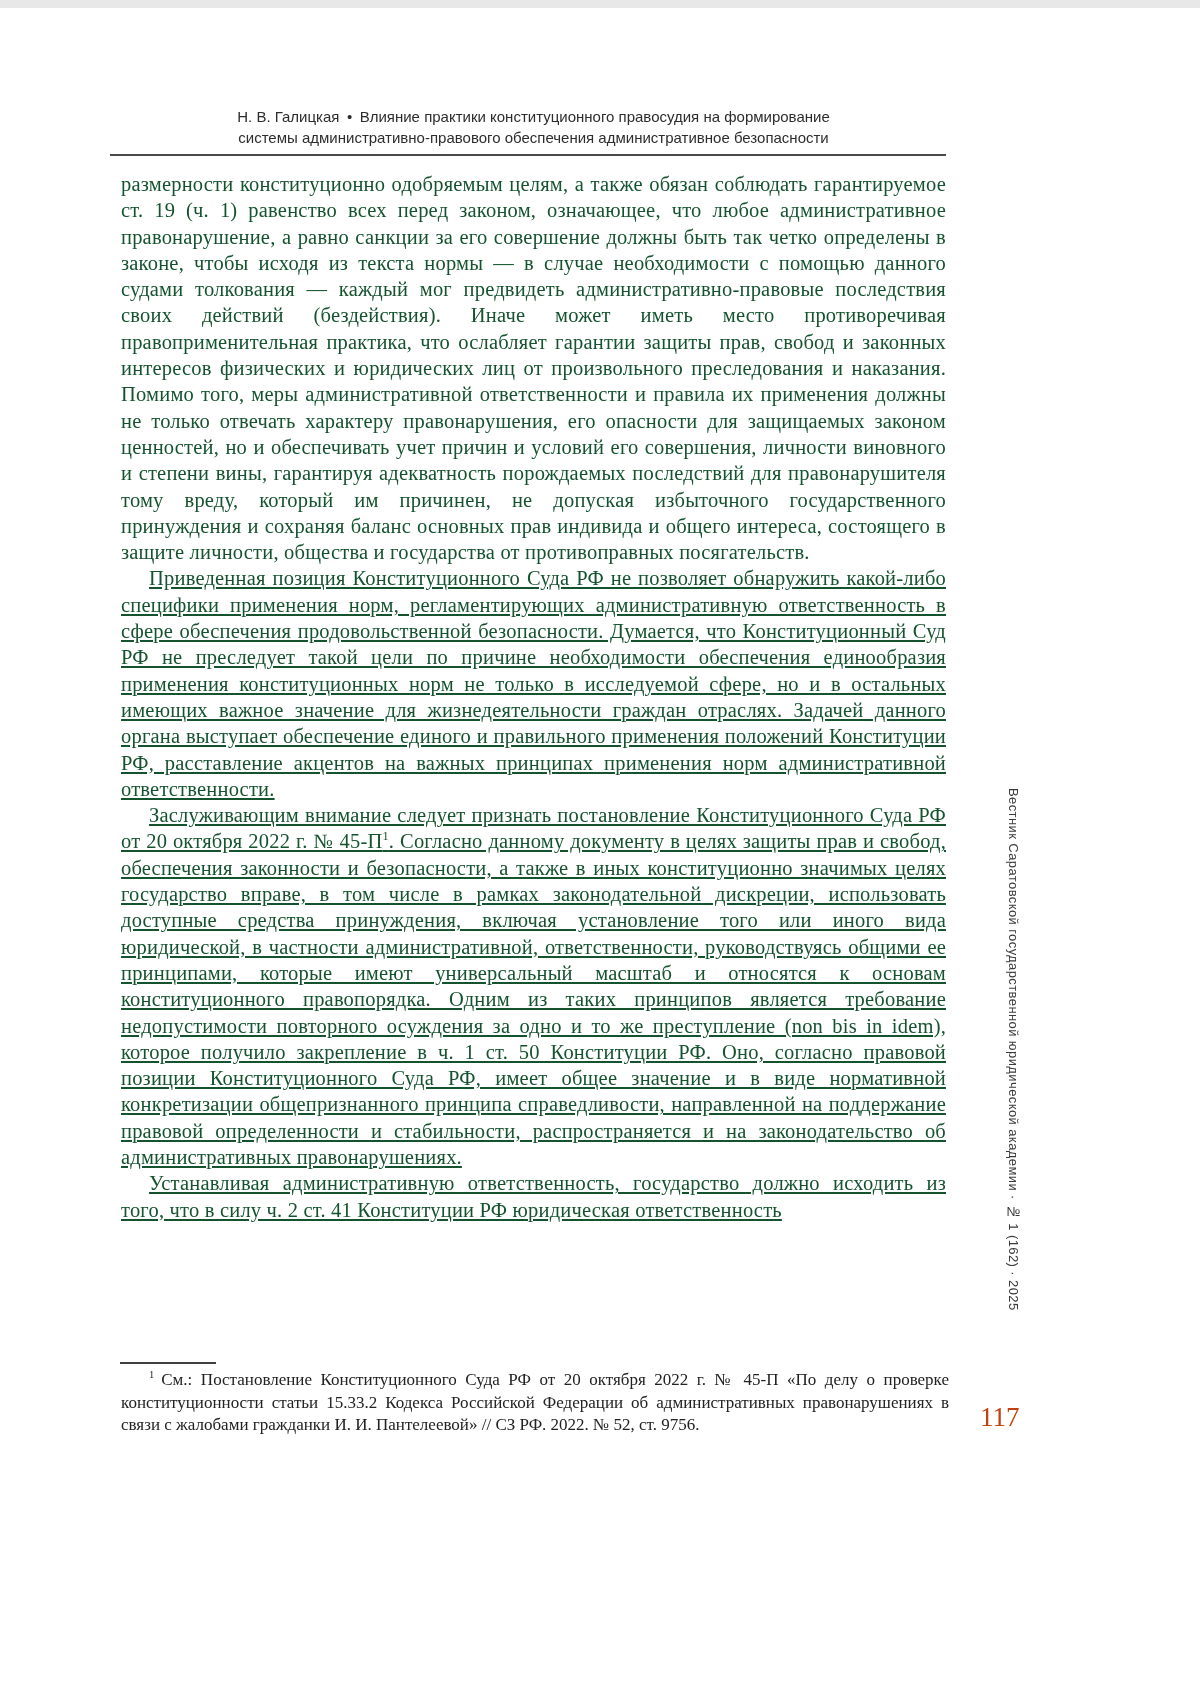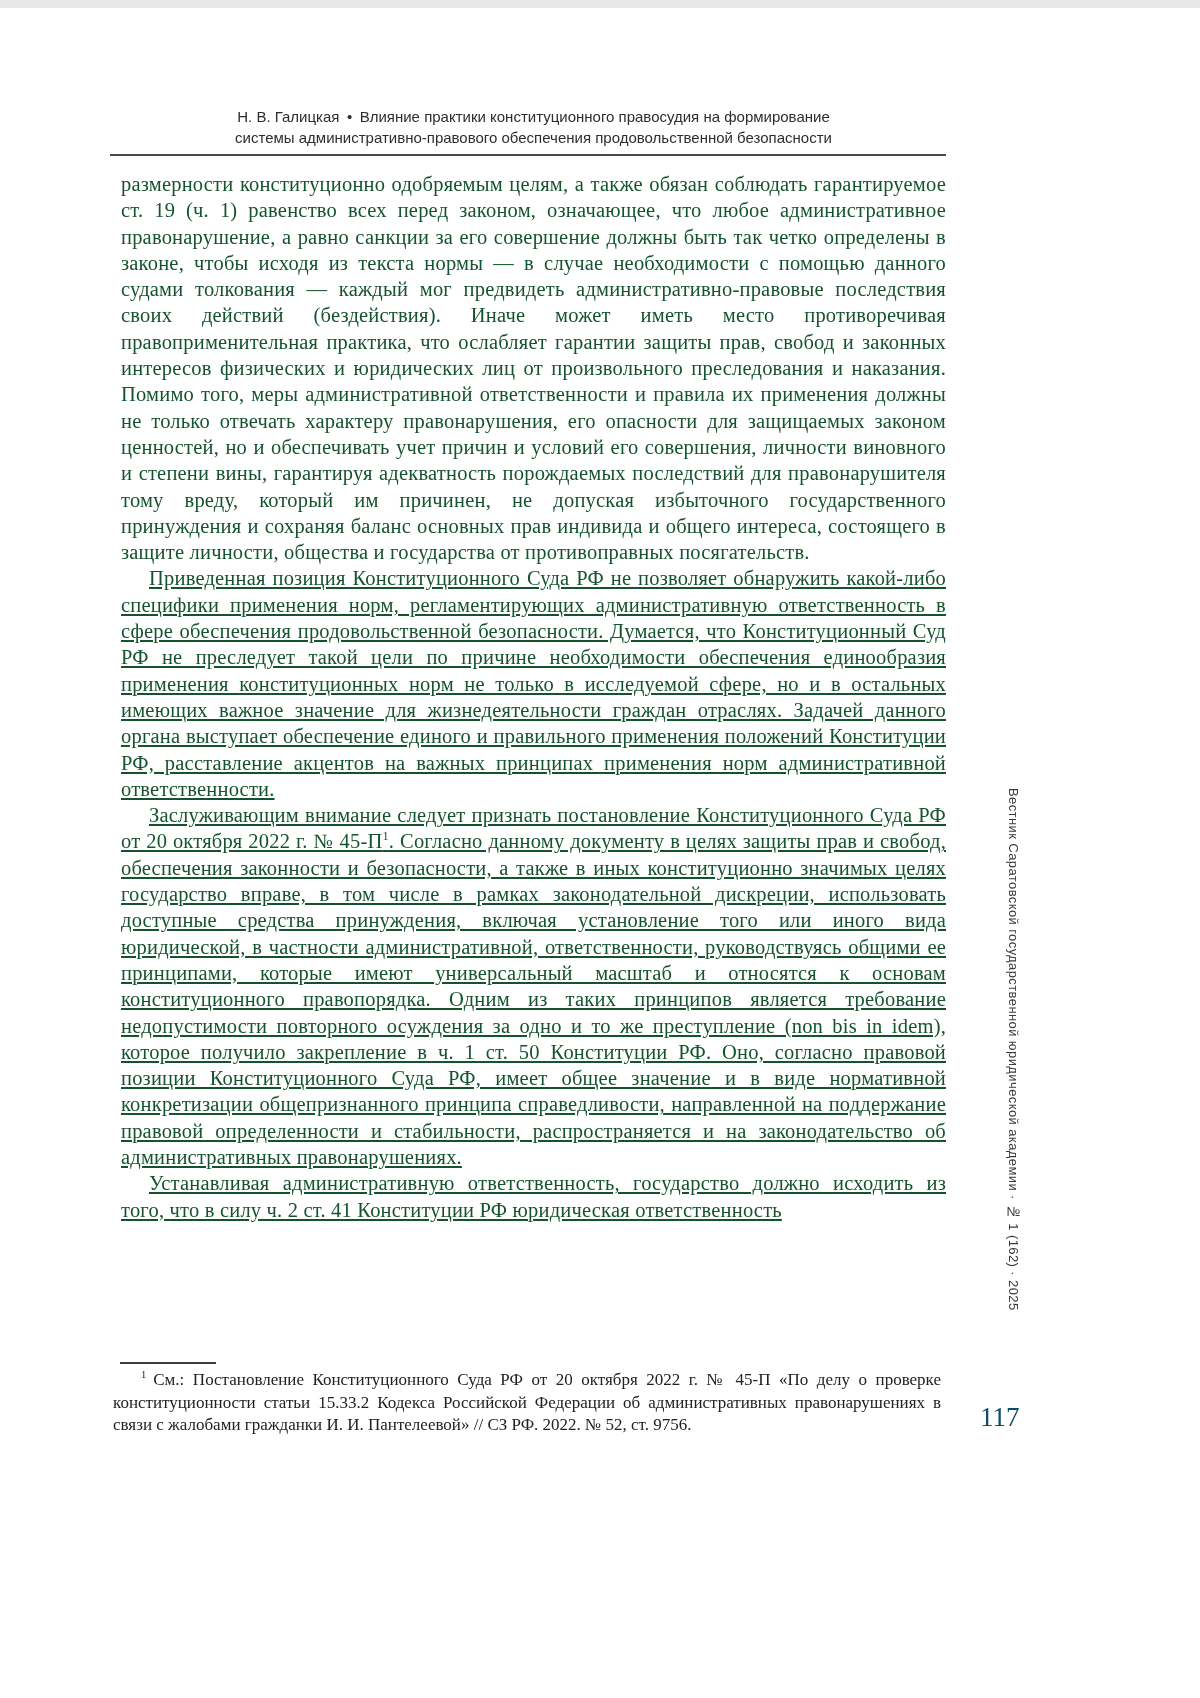--- a/index.html
+++ b/index.html
@@ -54,21 +54,21 @@
   .footnote-rule {
     position: absolute;
     left: 120px;
     top: 1354px;
     width: 96px;
     height: 2px;
     background: #3f3f3f;
   }
   .footnote {
     position: absolute;
-    left: 113px;
+    left: 121px;
     top: 1361px;
     width: 828px;
     font-family: "Liberation Serif", serif;
     font-size: 17px;
     line-height: 22.5px;
     color: #222222;
     text-align: justify;
     text-indent: 28px;
   }
   .footnote p { margin: 0; }
@@ -77,42 +77,42 @@
     line-height: 0;
     vertical-align: super;
     margin-right: 7px;
   }
   .page-number {
     position: absolute;
     left: 980px;
     top: 1394px;
     font-family: "Liberation Serif", serif;
     font-size: 27px;
-    color: #0c4a6e;
+    color: #c2410c;
   }
   .spine-text {
     position: absolute;
     left: 1006px;
     top: 780px;
     writing-mode: vertical-rl;
     font-family: "Liberation Sans", sans-serif;
     font-size: 13px;
     letter-spacing: 0.4px;
     color: #3a3a3a;
     white-space: nowrap;
   }
 </style>
 </head>
 <body>
 
 <div class="page">
 
   <div class="running-header">
     <div>Н. В. Галицкая • Влияние практики конституционного правосудия на формирование</div>
-    <div>системы административно-правового обеспечения продовольственной безопасности</div>
+    <div>системы административно-правового обеспечения административное безопасности</div>
   </div>
 
   <div class="header-rule"></div>
 
   <div class="article-body">
     <p>размерности конституционно одобряемым целям, а также обязан соблюдать гарантируемое ст. 19 (ч. 1) равенство всех перед законом, означающее, что любое административное правонарушение, а равно санкции за его совершение должны быть так четко определены в законе, чтобы исходя из текста нормы — в случае необходимости с помощью данного судами толкования — каждый мог предвидеть административно-правовые последствия своих действий (бездействия). Иначе может иметь место противоречивая правоприменительная практика, что ослабляет гарантии защиты прав, свобод и законных интересов физических и юридических лиц от произвольного преследования и наказания. Помимо того, меры административной ответственности и правила их применения должны не только отвечать характеру правонарушения, его опасности для защищаемых законом ценностей, но и обеспечивать учет причин и условий его совершения, личности виновного и степени вины, гарантируя адекватность порождаемых последствий для правонарушителя тому вреду, который им причинен, не допуская избыточного государственного принуждения и сохраняя баланс основных прав индивида и общего интереса, состоящего в защите личности, общества и государства от противоправных посягательств.</p>
     <p class="indented">Приведенная позиция Конституционного Суда РФ не позволяет обнаружить какой-либо специфики применения норм, регламентирующих административную ответственность в сфере обеспечения продовольственной безопасности. Думается, что Конституционный Суд РФ не преследует такой цели по причине необходимости обеспечения единообразия применения конституционных норм не только в исследуемой сфере, но и в остальных имеющих важное значение для жизнедеятельности граждан отраслях. Задачей данного органа выступает обеспечение единого и правильного применения положений Конституции РФ, расставление акцентов на важных принципах применения норм административной ответственности.</p>
     <p class="indented"><span>Заслуживающим внимание следует признать постановление Конституционного Суда РФ от 20 октября 2022 г. № 45-П</span><sup class="fn-ref">1</sup><span>. Согласно данному документу в целях защиты прав и свобод, обеспечения законности и безопасности, а также в иных конституционно значимых целях государство вправе, в том числе в рамках законодательной дискреции, использовать доступные средства принуждения, включая установление того или иного вида юридической, в частности административной, ответственности, руководствуясь общими ее принципами, которые имеют универсальный масштаб и относятся к основам конституционного правопорядка. Одним из таких принципов является требование недопустимости повторного осуждения за одно и то же преступление (non bis in idem), которое получило закрепление в ч. 1 ст. 50 Конституции РФ. Оно, согласно правовой позиции Конституционного Суда РФ, имеет общее значение и в виде нормативной конкретизации общепризнанного принципа справедливости, направленной на поддержание правовой определенности и стабильности, распространяется и на законодательство об административных правонарушениях.</span></p>
     <p class="indented">Устанавливая административную ответственность, государство должно исходить из того, что в силу ч. 2 ст. 41 Конституции РФ юридическая ответственность</p>
   </div>

